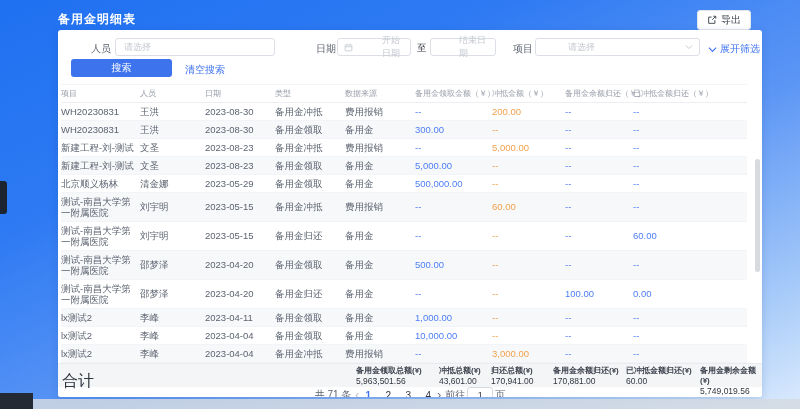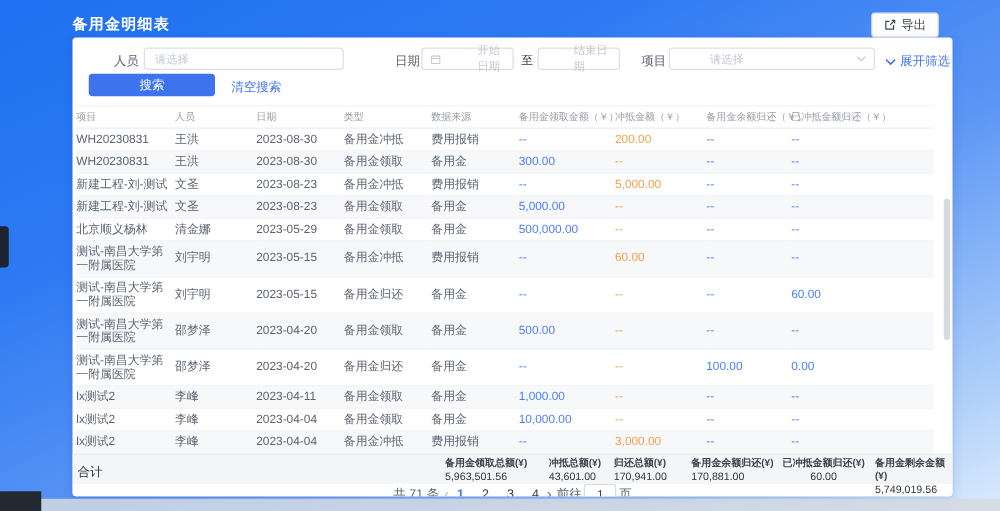--- a/index.html
+++ b/index.html
@@ -61,21 +61,21 @@
   tbody tr { border-bottom:1px solid #f3f4f7; }
   tbody tr:nth-child(even) { background:#f7f8fa; }
   .amt-blue { color:#4d7ef7; }
   .amt-orange { color:#f2a14c; }
   .vscroll-thumb { position:absolute; right:2px; top:75px; width:5px; height:113px;
     background:#d7dadf; border-radius:3px; }
 
   
   .summary { position:relative; flex:none; height:24px; background:#f4f5f7;
     border-top:1px solid #e9ebef; }
-  .summary-label { position:absolute; left:4px; top:7px; font-size:10px; color:#30353f; }
+  .summary-label { position:absolute; left:4px; top:7px; font-size:16px; color:#30353f; }
   .sum-item { position:absolute; top:2px;margin-left:16px; }
   .sum-item .n { font-size:8px; color:#3c424d; font-weight:bold; line-height:10px; }
   .sum-item .v { font-size:8.5px; color:#30353f; line-height:10px; }
 
   
   .pagination { flex:1; display:flex; align-items:center; justify-content:center;
     gap:2px; font-size:10px; color:#5c6370; background:#fff; }
   .pg-arrow { color:#b9bec7; font-size:12px; cursor:pointer; padding:0 2px; }
   .pg-arrow.next { color:#6b7280; }
   .pages { display:flex; gap:10px; }
@@ -329,21 +329,21 @@
             <div class="v">43,601.00</div>
           </div>
           <div class="sum-item" style="left: 417px;">
             <div class="n">归还总额(¥)</div>
             <div class="v">170,941.00</div>
           </div>
           <div class="sum-item" style="left: 479px;">
             <div class="n">备用金余额归还(¥)</div>
             <div class="v">170,881.00</div>
           </div>
-          <div class="sum-item" style="left: 552px; text-align: center;">
+          <div class="sum-item" style="left: 552px;">
             <div class="n">已冲抵金额归还(¥)</div>
             <div class="v">60.00</div>
           </div>
           <div class="sum-item" style="left: 626px;">
             <div class="n">备用金剩余金额(¥)</div>
             <div class="v">5,749,019.56</div>
           </div>
         </div>
     </div>
 

